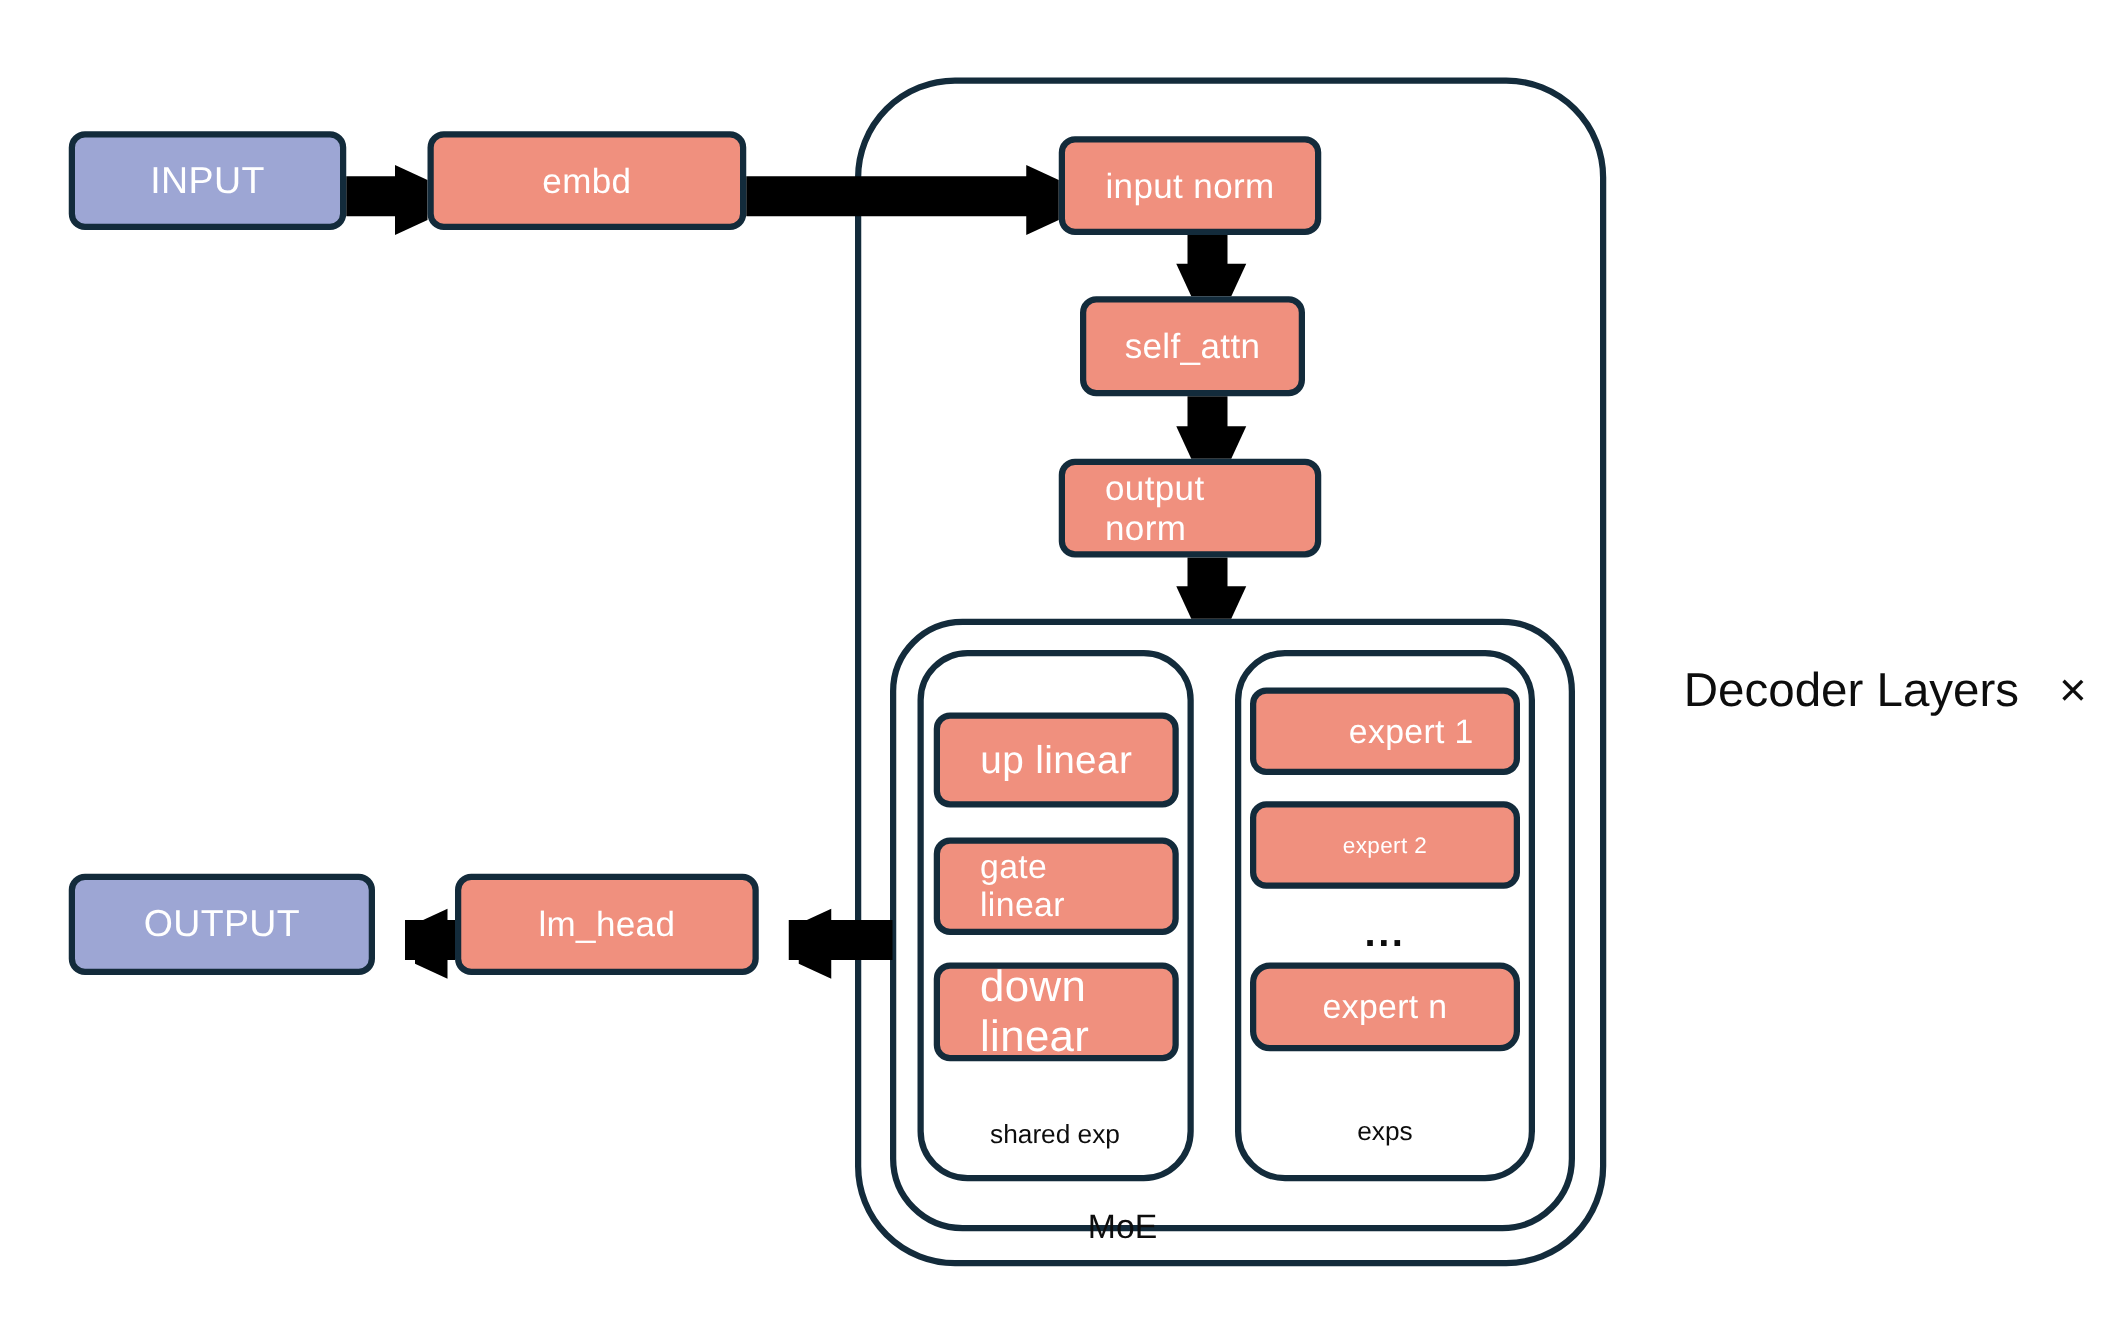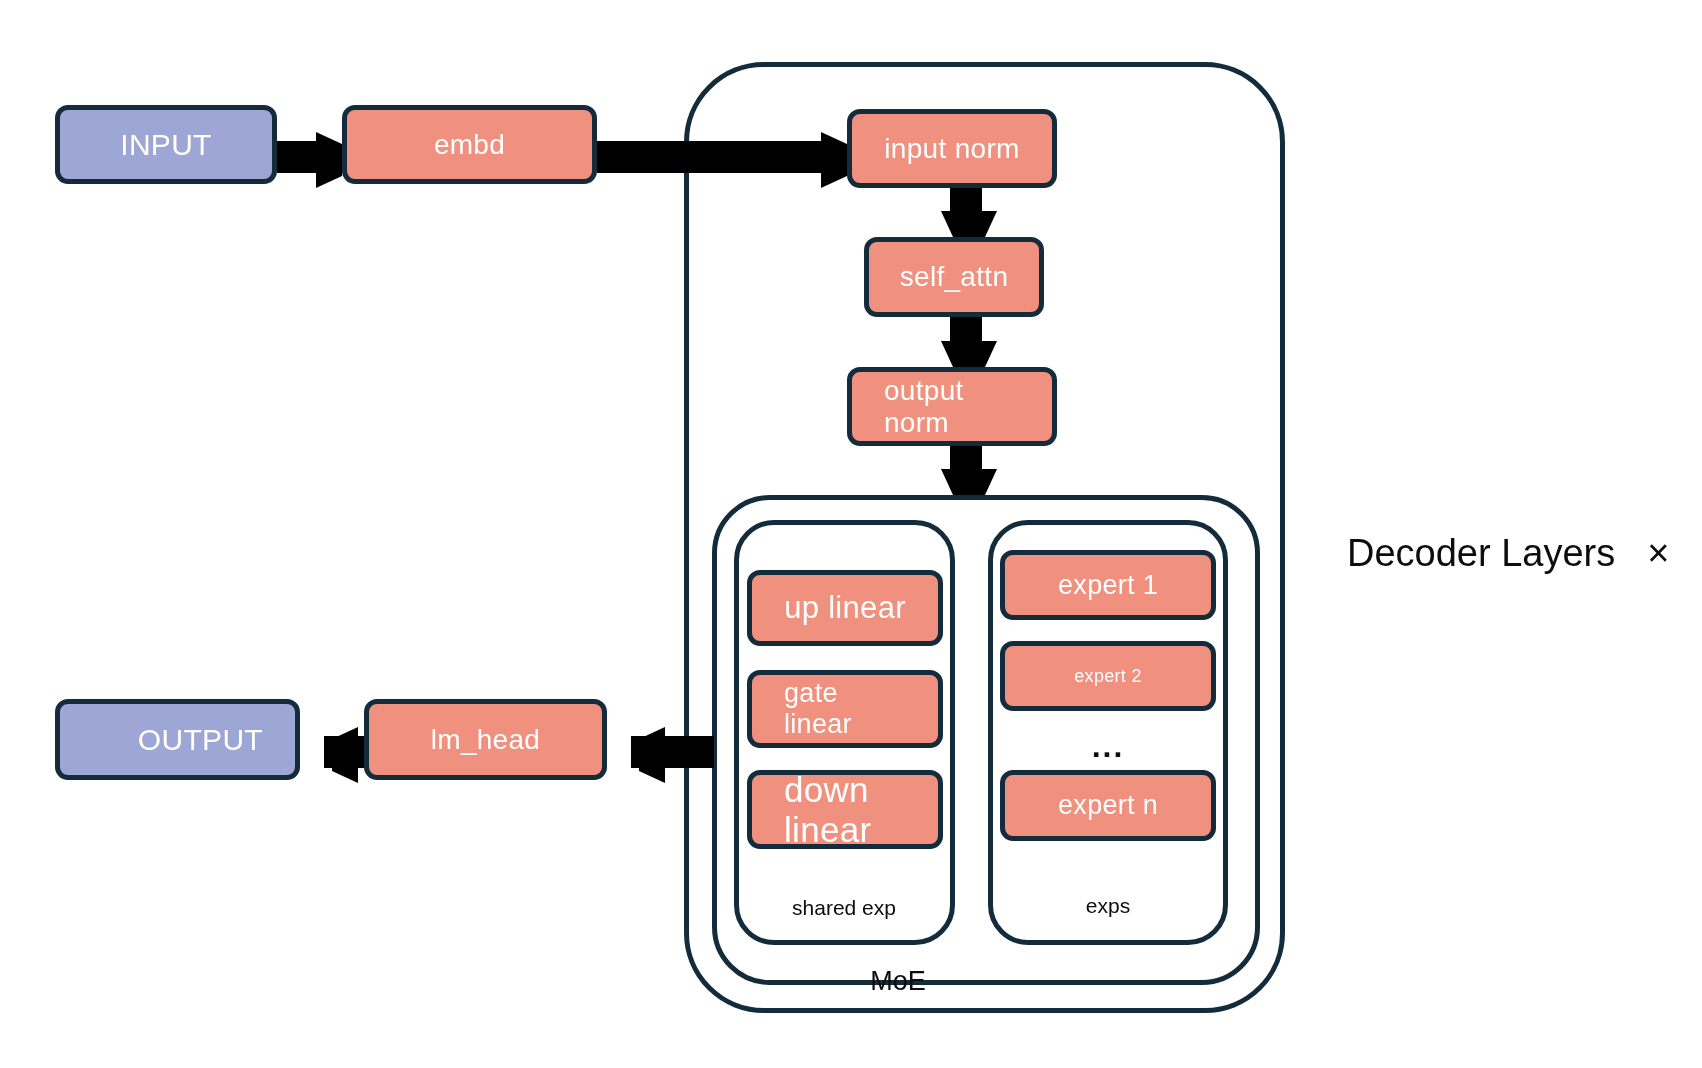--- a/index.html
+++ b/index.html
@@ -115,21 +115,21 @@
   <div class="hline" style="left:599px; top:704px; width:83px;"></div>
   <div class="tri left" style="left:575px; top:695px;"></div>
 
   <div class="hline" style="left:292px; top:704px; width:40px;"></div>
   <div class="tri left" style="left:268px; top:695px;"></div>
 
   <div class="box io" style="left:23px; top:73px; width:222px; height:79px;">
     <span>INPUT</span>
   </div>
 
-  <div class="box io" style="left:23px; top:667px; width:245px; height:81px;justify-content:flex-end;">
+  <div class="box io" style="left:23px; top:667px; width:245px; height:81px;">
     <span>OUTPUT</span>
   </div>
 
   <div class="box" style="left:310px; top:73px; width:255px; height:79px;">
     <span>embd</span>
   </div>
 
   <div class="box" style="left:832px; top:205px; width:180px; height:80px;">
     <span>self_attn</span>
   </div>
@@ -151,33 +151,33 @@
   </div>
 
   <div class="box" style="left:715px; top:638px; width:196px; height:78px; font-size:27px;">
     <span>gate linear</span>
   </div>
 
   <div class="box" style="left:715px; top:738px; width:196px; height:79px; font-size:35px;">
     <span>down linear</span>
   </div>
 
-  <div class="box" style="left:968px; top:518px; width:216px; height:70px; font-size:27px;">
+  <div class="box" style="left:968px; top:518px; width:216px; height:70px; font-size:27px;justify-content:flex-end;">
     <span>expert 1</span>
   </div>
 
   <div class="box" style="left:968px; top:609px; width:216px; height:70px; font-size:18px;">
     <span>expert 2</span>
   </div>
 
   <div class="dots" style="left:1026px; top:680px; width:100px;">
     <span>...</span>
   </div>
 
-  <div class="box" style="left:968px; top:738px; width:216px; height:71px; font-size:27px;">
+  <div class="box" style="left:968px; top:738px; width:216px; height:71px; font-size:27px;border-radius:16px;">
     <span>expert n</span>
   </div>
 
   <div class="glabel" style="left:712px; top:848px; width:200px;">
     <span>shared exp</span>
   </div>
 
   <div class="glabel" style="left:976px; top:846px; width:200px;">
     <span>exps</span>
   </div>

